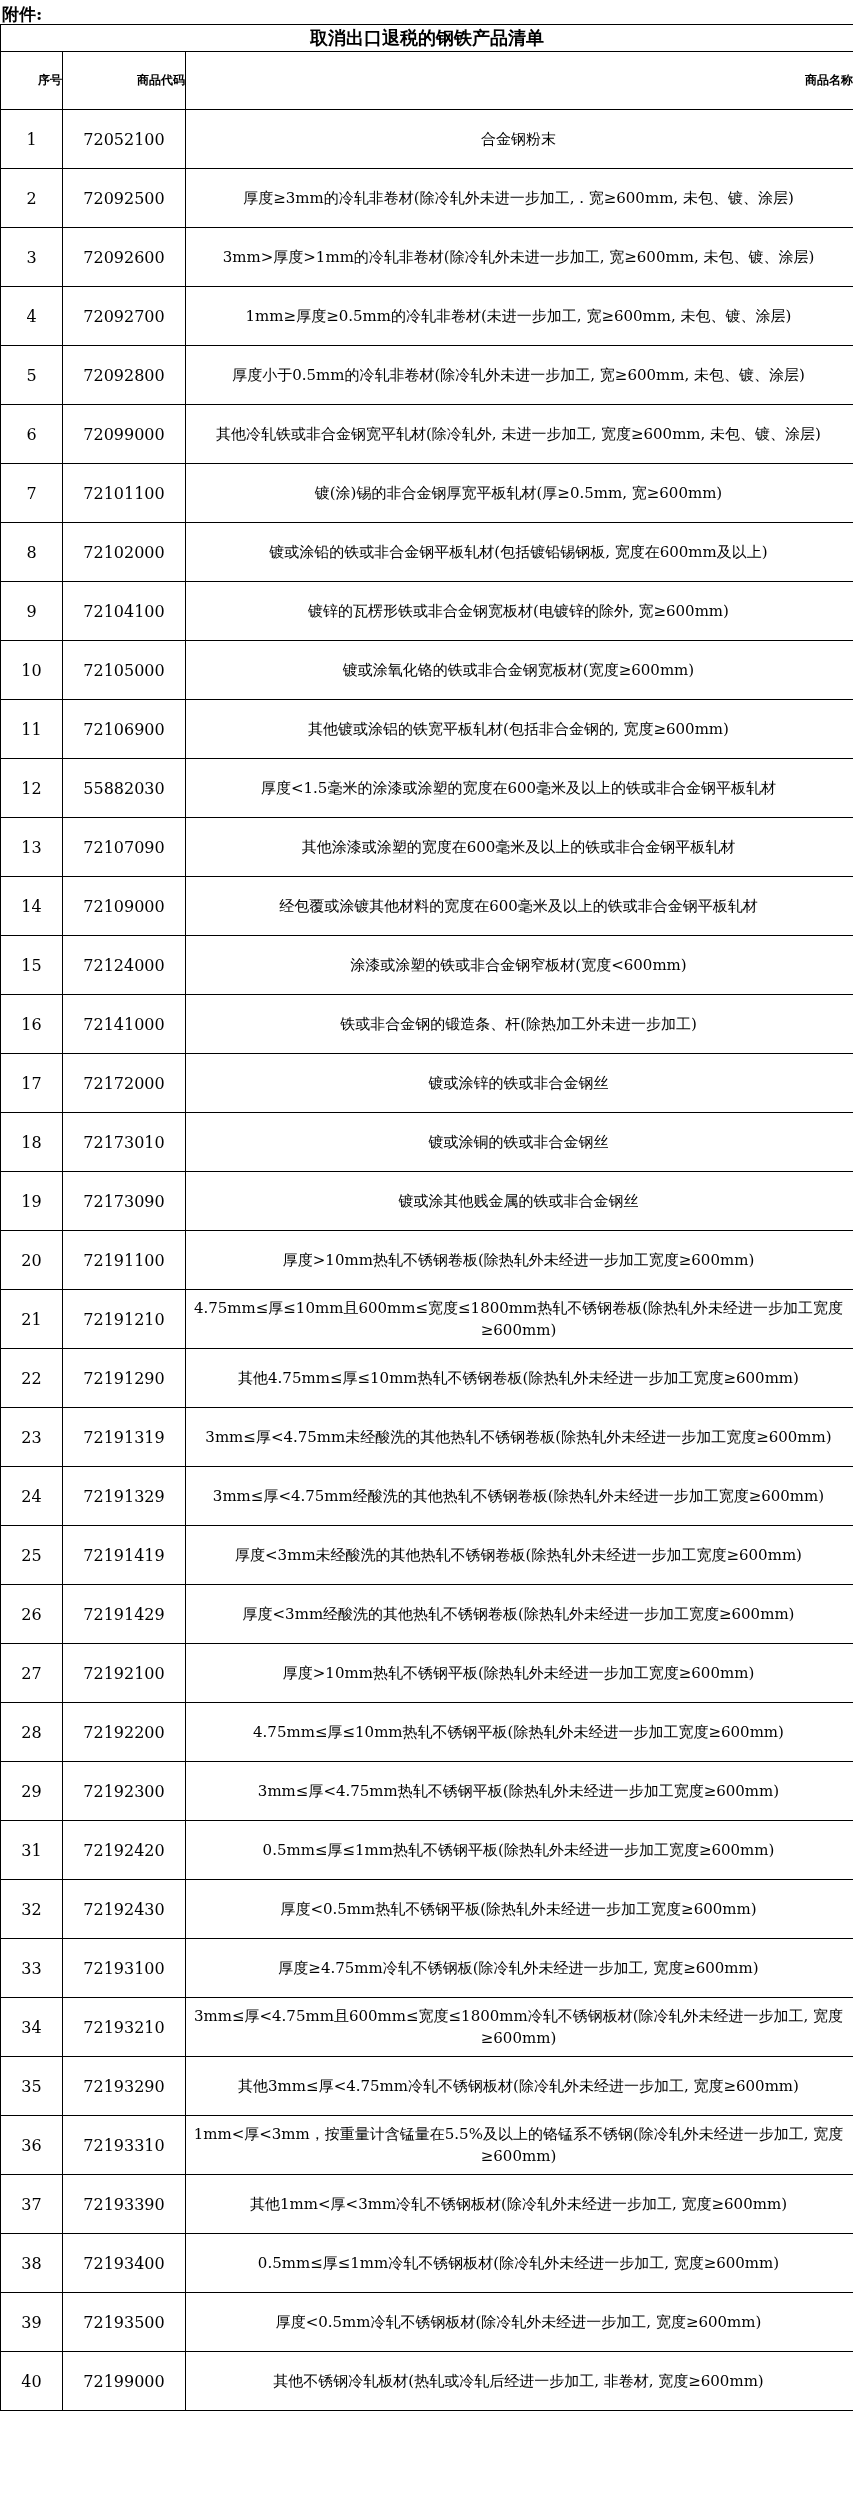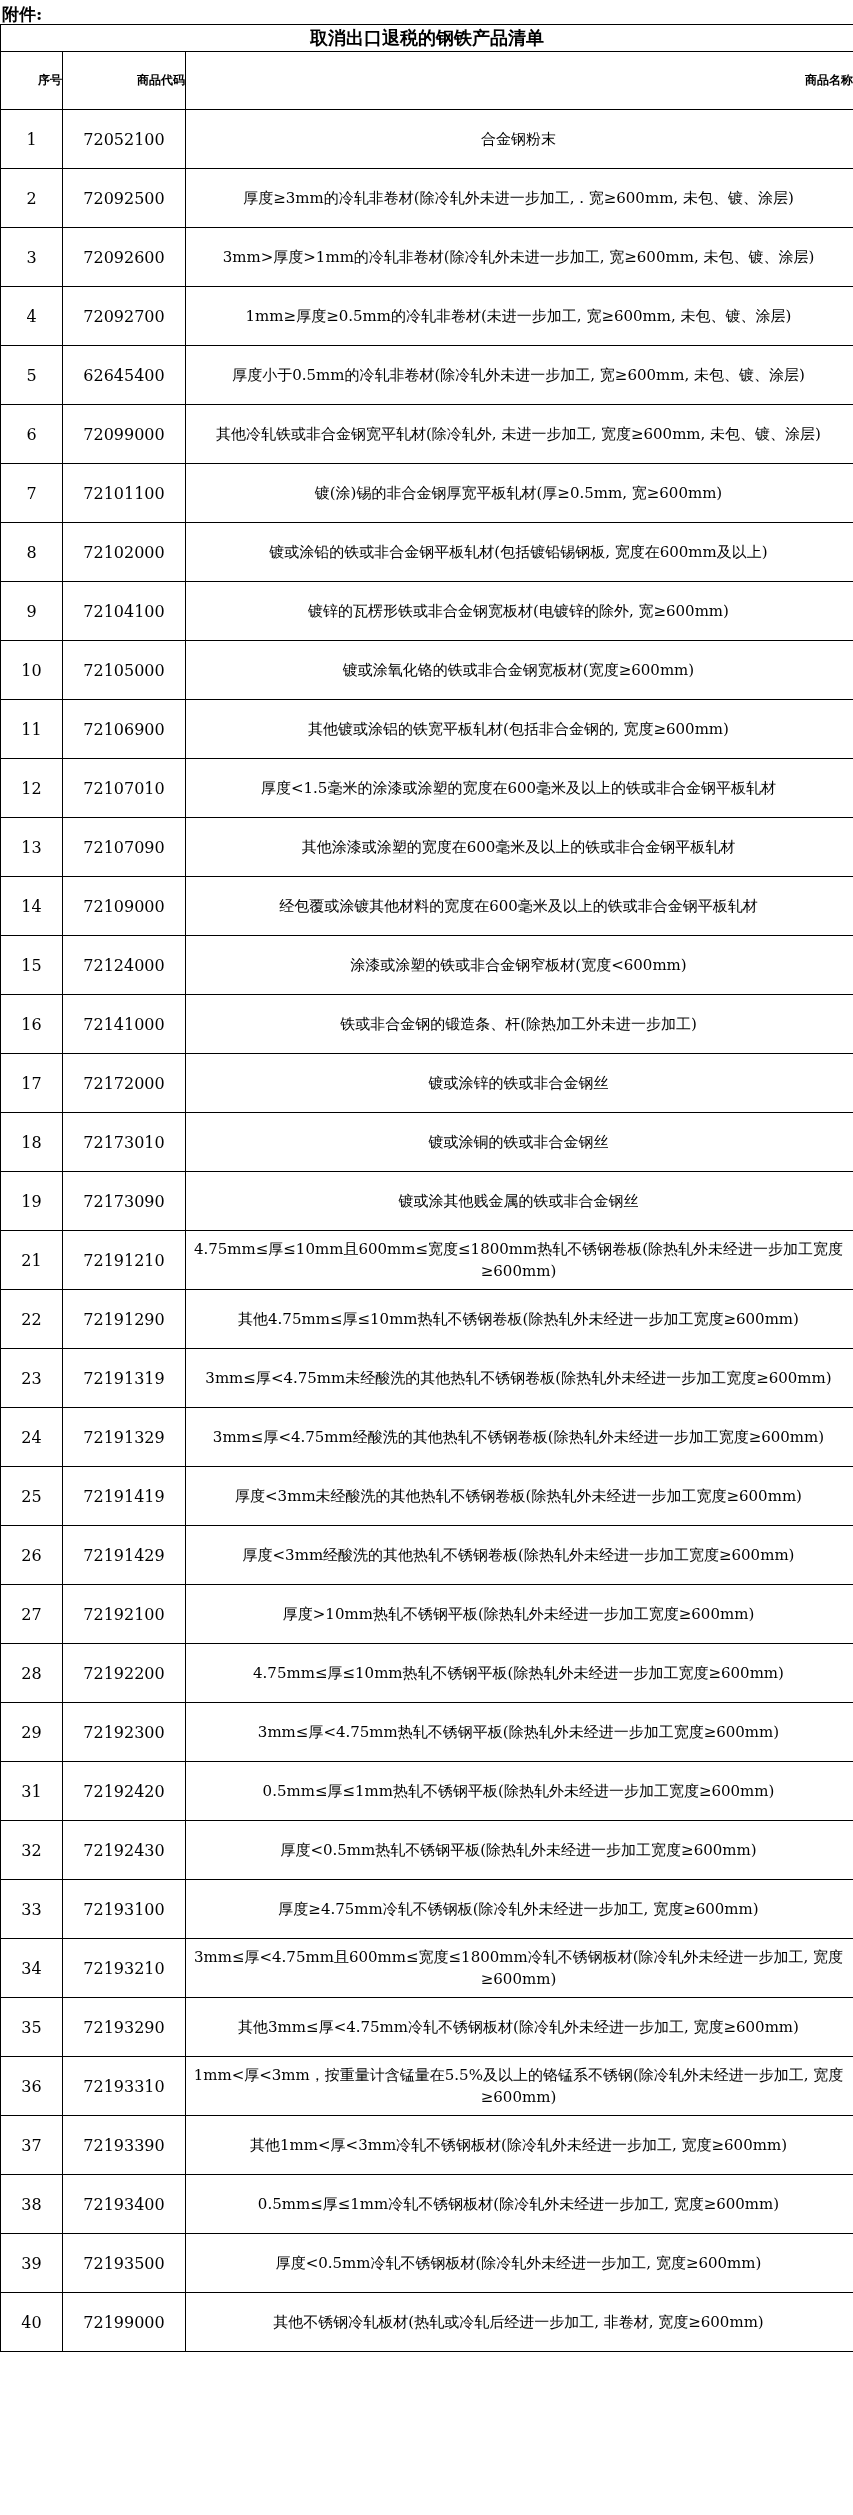--- a/index.html
+++ b/index.html
@@ -107,21 +107,21 @@
     <td class="cell-code">72092600</td>
     <td class="cell-name">3mm&gt;厚度&gt;1mm的冷轧非卷材(除冷轧外未进一步加工, 宽≥600mm, 未包、镀、涂层)</td>
   </tr>
         <tr>
     <td class="cell-no">4</td>
     <td class="cell-code">72092700</td>
     <td class="cell-name">1mm≥厚度≥0.5mm的冷轧非卷材(未进一步加工, 宽≥600mm, 未包、镀、涂层)</td>
   </tr>
         <tr>
     <td class="cell-no">5</td>
-    <td class="cell-code">62645400</td>
+    <td class="cell-code">72092800</td>
     <td class="cell-name">厚度小于0.5mm的冷轧非卷材(除冷轧外未进一步加工, 宽≥600mm, 未包、镀、涂层)</td>
   </tr>
         <tr>
     <td class="cell-no">6</td>
     <td class="cell-code">72099000</td>
     <td class="cell-name">其他冷轧铁或非合金钢宽平轧材(除冷轧外, 未进一步加工, 宽度≥600mm, 未包、镀、涂层)</td>
   </tr>
         <tr>
     <td class="cell-no">7</td>
     <td class="cell-code">72101100</td>
@@ -142,21 +142,21 @@
     <td class="cell-code">72105000</td>
     <td class="cell-name">镀或涂氧化铬的铁或非合金钢宽板材(宽度≥600mm)</td>
   </tr>
         <tr>
     <td class="cell-no">11</td>
     <td class="cell-code">72106900</td>
     <td class="cell-name">其他镀或涂铝的铁宽平板轧材(包括非合金钢的, 宽度≥600mm)</td>
   </tr>
         <tr>
     <td class="cell-no">12</td>
-    <td class="cell-code">72107010</td>
+    <td class="cell-code">55882030</td>
     <td class="cell-name">厚度&lt;1.5毫米的涂漆或涂塑的宽度在600毫米及以上的铁或非合金钢平板轧材</td>
   </tr>
         <tr>
     <td class="cell-no">13</td>
     <td class="cell-code">72107090</td>
     <td class="cell-name">其他涂漆或涂塑的宽度在600毫米及以上的铁或非合金钢平板轧材</td>
   </tr>
         <tr>
     <td class="cell-no">14</td>
     <td class="cell-code">72109000</td>
@@ -181,20 +181,25 @@
     <td class="cell-no">18</td>
     <td class="cell-code">72173010</td>
     <td class="cell-name">镀或涂铜的铁或非合金钢丝</td>
   </tr>
         <tr>
     <td class="cell-no">19</td>
     <td class="cell-code">72173090</td>
     <td class="cell-name">镀或涂其他贱金属的铁或非合金钢丝</td>
   </tr>
         <tr>
+    <td class="cell-no">20</td>
+    <td class="cell-code">72191100</td>
+    <td class="cell-name">厚度&gt;10mm热轧不锈钢卷板(除热轧外未经进一步加工宽度≥600mm)</td>
+  </tr>
+        <tr>
     <td class="cell-no">21</td>
     <td class="cell-code">72191210</td>
     <td class="cell-name">4.75mm≤厚≤10mm且600mm≤宽度≤1800mm热轧不锈钢卷板(除热轧外未经进一步加工宽度≥600mm)</td>
   </tr>
         <tr>
     <td class="cell-no">22</td>
     <td class="cell-code">72191290</td>
     <td class="cell-name">其他4.75mm≤厚≤10mm热轧不锈钢卷板(除热轧外未经进一步加工宽度≥600mm)</td>
   </tr>
         <tr>

